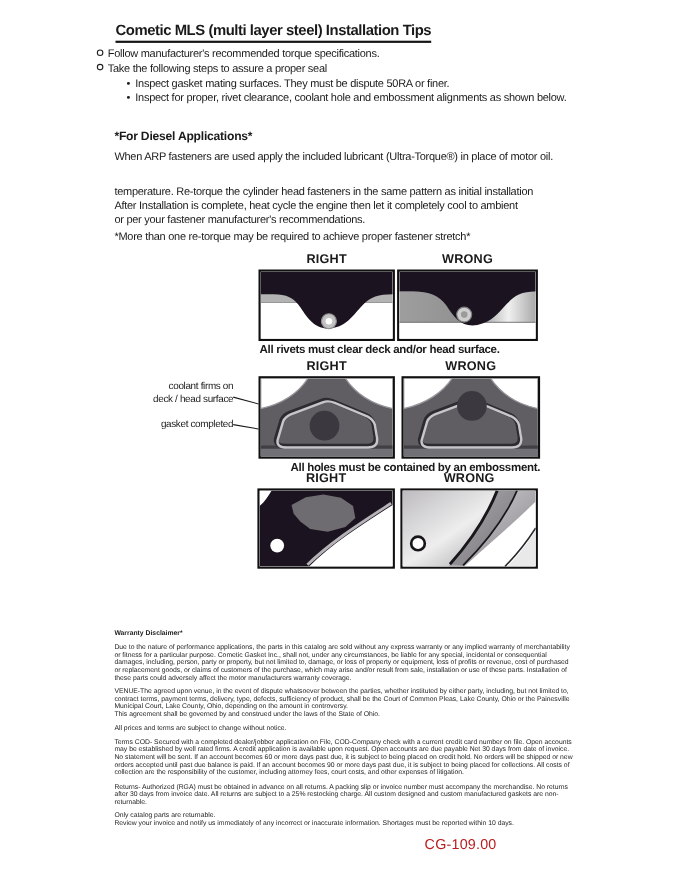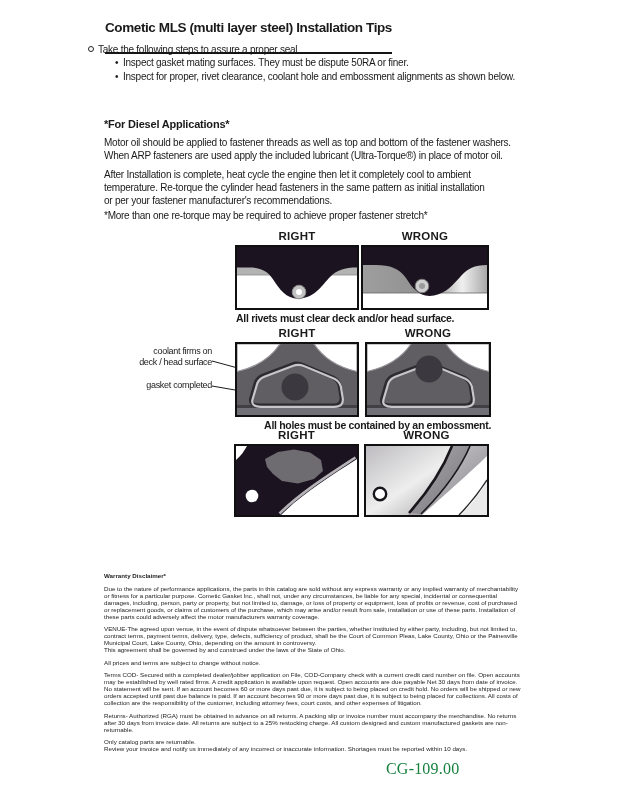--- a/index.html
+++ b/index.html
@@ -1,21 +1,21 @@
 <!DOCTYPE html>
 <html><head>
 <meta charset="utf-8">
 <style>
   html,body{margin:0;padding:0;background:#ffffff;}
   body{width:618px;height:800px;font-family:"Liberation Sans",sans-serif;color:#1a1a1a;}
   .page{position:relative;width:618px;height:800px;background:#ffffff;overflow:hidden;}
   .abs{position:absolute;}
 
   .title{left:105px;top:20px;font-size:13.5px;font-weight:bold;letter-spacing:-0.4px;
-         border-bottom:2px solid #141414;padding-bottom:17px;white-space:nowrap;}
+         border-bottom:2px solid #141414;padding-bottom:2px;white-space:nowrap;}
 
   .bullets{left:88px;top:43px;font-size:10px;letter-spacing:-0.25px;line-height:13.4px;}
   .bullet-row{white-space:nowrap;}
   .bullet-row .marker{display:inline-block;width:9px;}
   .dot-o{display:inline-block;width:4px;height:4px;border:1px solid #222;border-radius:50%;
          margin-right:4px;vertical-align:1px;}
   .sub{padding-left:27px;}
   .sub .marker{display:inline-block;width:8px;font-size:10px;}
 
   .diesel-heading{left:104px;top:118px;font-size:11px;font-weight:bold;letter-spacing:-0.2px;white-space:nowrap;text-align:center;}
@@ -31,43 +31,43 @@
   .caption{font-weight:bold;font-size:10.5px;letter-spacing:-0.3px;white-space:nowrap;text-align:right;}
   .caption2{text-align:right;}
   .cap3{line-height:13px;}
 
   .dlabel{font-size:9px;letter-spacing:-0.3px;line-height:11px;text-align:right;}
 
   .disclaimer{left:104px;top:572px;width:419px;font-size:6.2px;line-height:7px;color:#1c1c1c;}
   .disclaimer p{margin:0 0 5.5px 0;}
   .disclaimer .dh{font-weight:bold;}
 
-  .footer{left:386px;top:760px;font-size:16px;letter-spacing:0.2px;color:#15803d;white-space:nowrap;font-family:Liberation Serif, serif;}
+  .footer{left:386px;top:760px;font-size:13px;letter-spacing:0.2px;color:#b91c1c;white-space:nowrap;}
 </style>
 </head>
 <body>
 
 <div class="page">
 
   <div class="abs title">Cometic MLS (multi layer steel) Installation Tips</div>
 
   <div class="abs bullets">
+    <div class="bullet-row"><span class="dot-o"></span><span>Follow manufacturer's recommended torque specifications.</span></div>
     <div class="bullet-row"><span class="dot-o"></span><span>Take the following steps to assure a proper seal</span></div>
     <div class="bullet-row sub"><span class="marker">•</span><span>Inspect gasket mating surfaces.  They must be dispute 50RA or finer.</span></div>
     <div class="bullet-row sub"><span class="marker">•</span><span>Inspect for proper, rivet clearance, coolant hole and embossment alignments as shown below.</span></div>
   </div>
 
   <div class="abs diesel-heading">*For Diesel Applications*</div>
   <div class="abs para p1">
-    <div>Motor oil should be applied to fastener threads as well as top and bottom of the fastener washers.</div>
     <div>When ARP fasteners are used apply the included lubricant (Ultra-Torque®) in place of motor oil.</div>
   </div>
   <div class="abs para p2">
+    <div>temperature. Re-torque the cylinder head fasteners in the same pattern as initial installation</div>
     <div>After Installation is complete, heat cycle the engine then let it completely cool to ambient</div>
-    <div>temperature. Re-torque the cylinder head fasteners in the same pattern as initial installation</div>
     <div>or per your fastener manufacturer's recommendations.</div>
   </div>
   <div class="abs note">*More than one re-torque may be required to achieve proper fastener stretch*</div>
 
   <div class="abs hdr" style="left:235px;top:230px;width:124px;">RIGHT</div>
   <div class="abs hdr" style="left:361px;top:230px;width:128px;">WRONG</div>
 
   <div class="panel" style="left:235px;top:245px;width:120px;height:61px;">
     <svg width="120" height="61" viewBox="0 0 120 61">
       <rect x="0" y="0" width="120" height="61" fill="#ffffff"></rect>

